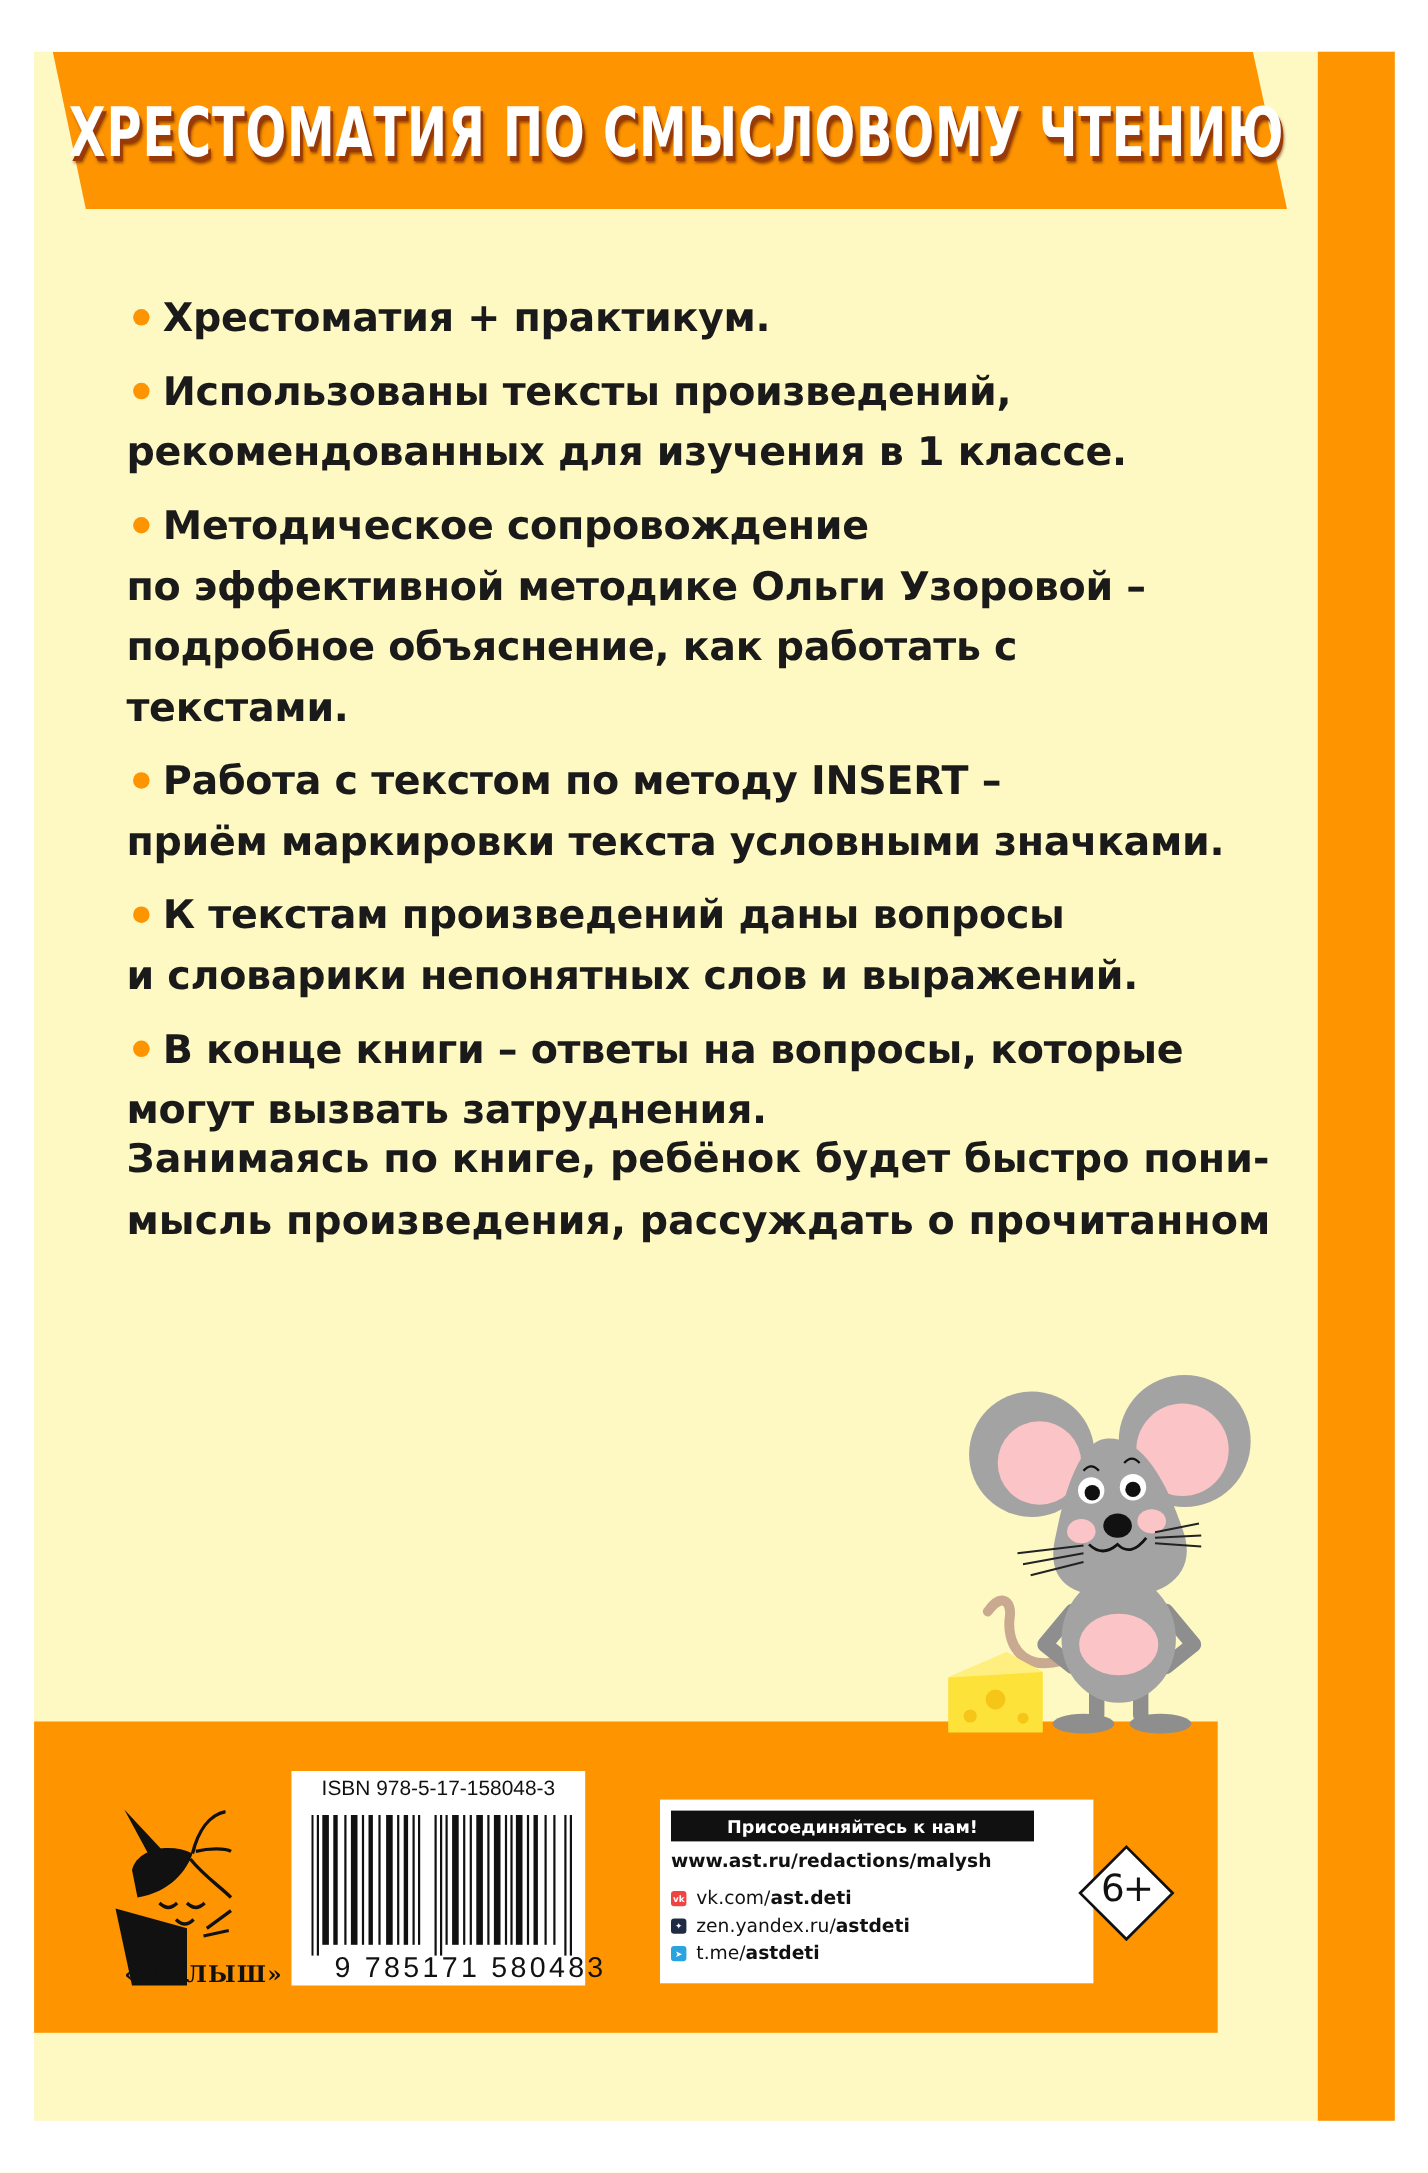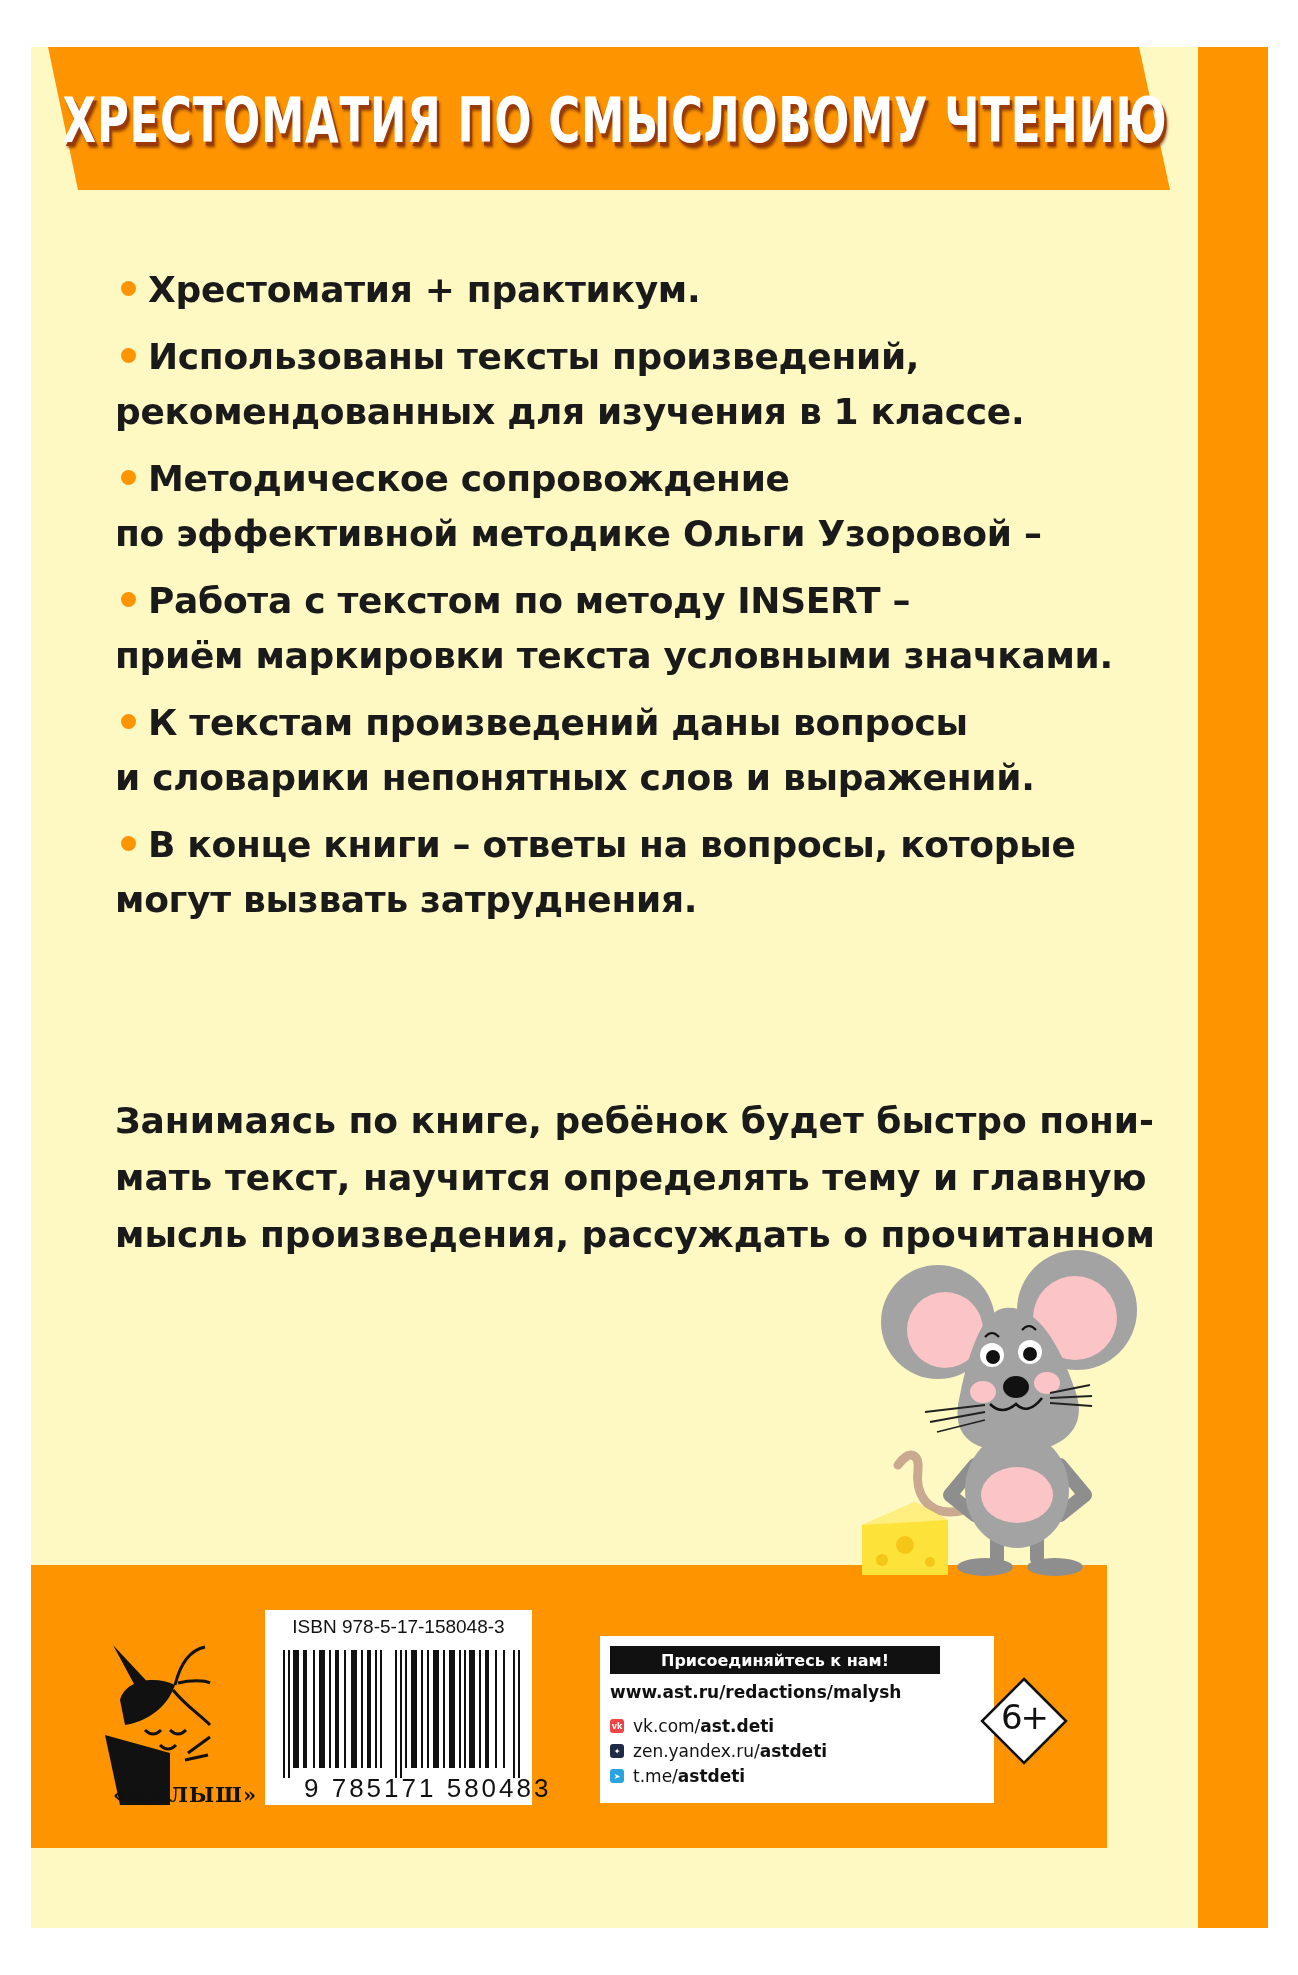--- a/index.html
+++ b/index.html
@@ -30,21 +30,21 @@
   .bullet {
     position:relative; font-weight:bold; font-size:36px; line-height:55px; color:#1a1a1a;
     margin-bottom:12px; letter-spacing:-0.3px;
   }
   .bullet .first-line { display:block; padding-left:33px; position:relative; }
   .bullet .dot {
     position:absolute; left:6px; top:19px; width:15px; height:15px; border-radius:50%; background:#fe9400;
   }
   .bullet .cont { display:block; margin-left:0; }
   .summary {
-    position:absolute; left:115px; top:1092px; width:998px;
+    position:absolute; left:115px; top:1025px; width:998px;
     font-weight:bold; font-size:36px; line-height:57px; color:#1a1a1a;
   }
   .summary .line { display:block; text-align:justify; text-align-last:justify; white-space:nowrap; }
   .summary .line.last { text-align-last:left; }
   .bottom-block {
     position:absolute; left:31px; top:1565px; width:1076px; height:283px; background:#fe9400;
   }
   .logo { position:absolute; left:80px; top:1605px; width:170px; height:210px; }
   .logo-text {
     position:absolute; left:110px; top:1782px; width:150px; text-align:center;
@@ -103,38 +103,38 @@
   <div class="bullet">
     <span class="first-line"><span class="dot"></span><span>Хрестоматия + практикум.</span></span>
   </div>
   <div class="bullet">
     <span class="first-line"><span class="dot"></span><span>Использованы тексты произведений,</span></span>
     <span class="cont">рекомендованных для изучения в 1 классе.</span>
   </div>
   <div class="bullet">
     <span class="first-line"><span class="dot"></span><span>Методическое сопровождение</span></span>
     <span class="cont">по эффективной  методике Ольги Узоровой –</span>
+    <span class="cont">подробное объяснение, как работать с текстами.</span>
   </div>
   <div class="bullet">
     <span class="first-line"><span class="dot"></span><span>Работа с текстом по методу INSERT –</span></span>
     <span class="cont">приём маркировки текста условными значками.</span>
   </div>
   <div class="bullet">
     <span class="first-line"><span class="dot"></span><span>К текстам произведений даны вопросы</span></span>
     <span class="cont">и словарики непонятных слов и выражений.</span>
   </div>
   <div class="bullet">
     <span class="first-line"><span class="dot"></span><span>В конце книги – ответы на вопросы, которые</span></span>
     <span class="cont">могут вызвать затруднения.</span>
   </div>
 </div>
 
 <div class="summary">
   <span class="line">Занимаясь по книге, ребёнок будет быстро пони-</span>
-  <span class="line">мать текст, научится определять тему и главную</span>
   <span class="line">мысль произведения, рассуждать о прочитанном</span>
 </div>
 
 <div class="bottom-block"></div>
 
 <svg class="mouse" viewBox="850 1250 300 330" xmlns="http://www.w3.org/2000/svg">
 
   <path d="M965 1510 C 925 1520, 915 1490, 918 1470 C 920 1455, 910 1448, 898 1465" fill="none" stroke="#c9a98f" stroke-width="9" stroke-linecap="round"></path>
 
   <polygon points="862,1525 915,1502 948,1520 948,1575 862,1575" fill="#fde23a"></polygon>

